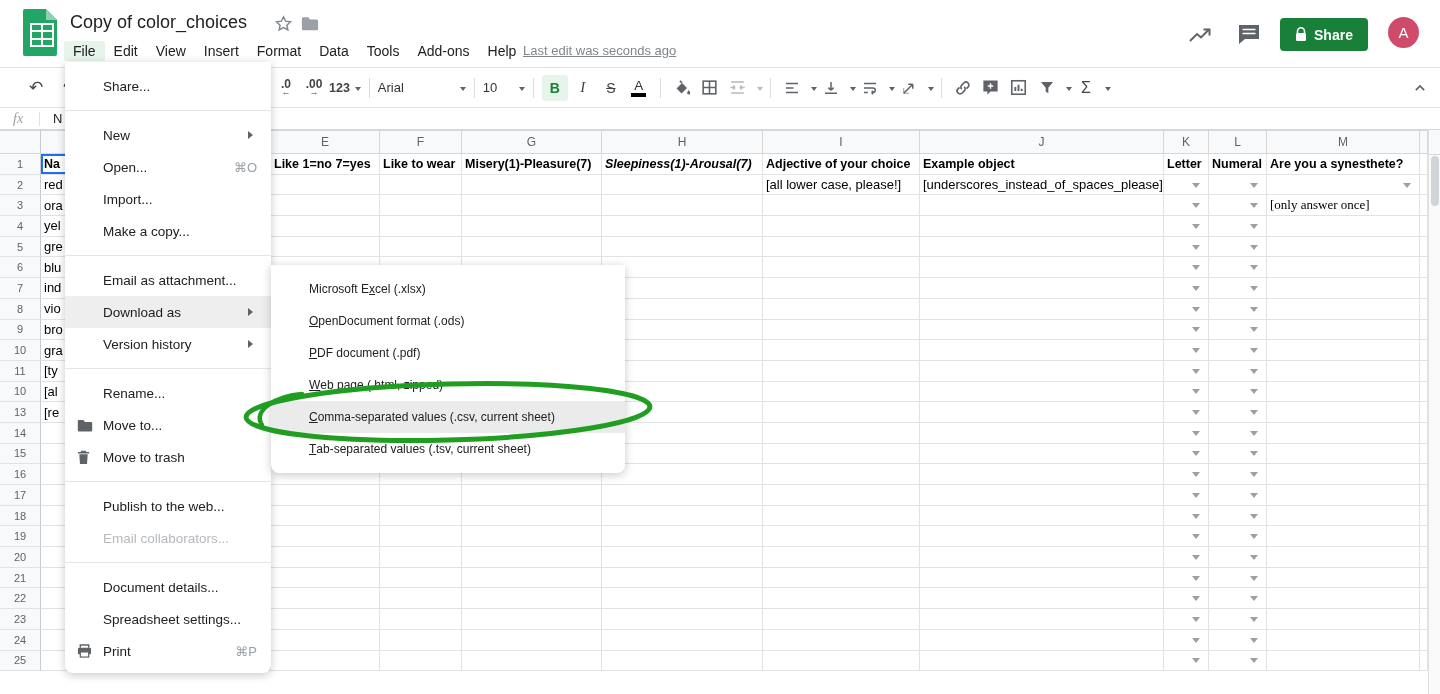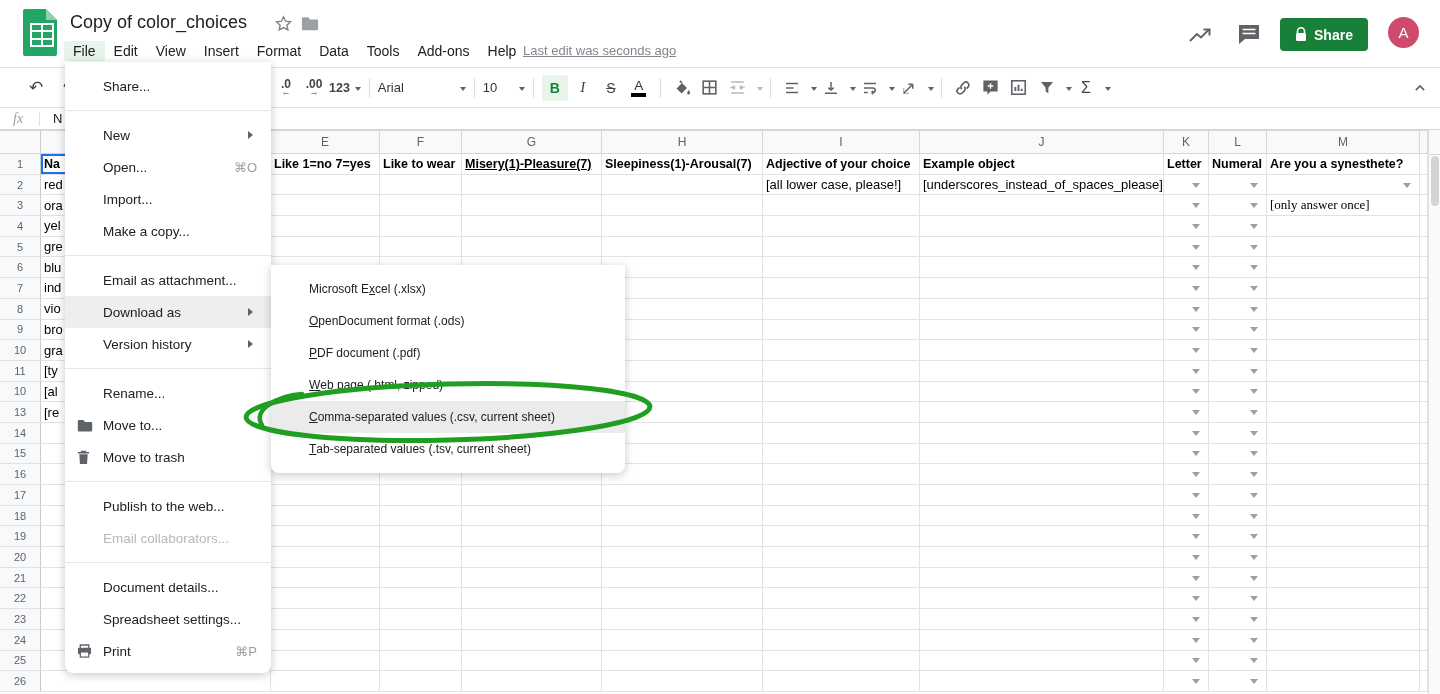--- a/index.html
+++ b/index.html
@@ -306,24 +306,24 @@
         <div class="rhead">1</div>
         <div class="cell hdr sel" style="min-width: 230px; width: 230px;">
           <span>Na</span>
         </div>
         <div class="cell hdr" style="min-width: 109px; width: 109px;">
           <span>Like 1=no 7=yes</span>
         </div>
         <div class="cell hdr" style="min-width: 82px; width: 82px;">
           <span>Like to wear</span>
         </div>
-        <div class="cell hdr" style="min-width: 140px; width: 140px; text-decoration: underline;">
+        <div class="cell hdr" style="min-width: 140px; width: 140px;">
           <span>Misery(1)-Pleasure(7)</span>
         </div>
-        <div class="cell hdr" style="min-width: 161px; width: 161px;">
+        <div class="cell hdr" style="min-width: 161px; width: 161px; font-style: italic;">
           <span>Sleepiness(1)-Arousal(7)</span>
         </div>
         <div class="cell hdr" style="min-width: 157px; width: 157px;">
           <span>Adjective of your choice</span>
         </div>
         <div class="cell hdr" style="min-width: 244px; width: 244px;">
           <span>Example object</span>
         </div>
         <div class="cell hdr" style="min-width: 45px; width: 45px;">
           <span>Letter</span>
@@ -777,38 +777,20 @@
           <span class="dd-arrow"></span>
         </div>
         <div class="cell" style="min-width: 58px; width: 58px;">
           <span class="dd-arrow"></span>
         </div>
         <div class="cell" style="min-width: 153px; width: 153px;"></div>
         <div class="cell" style="min-width: 8px; width: 8px;"></div>
       </div>
       <div class="grow">
         <div class="rhead">25</div>
-        <div class="cell" style="min-width: 230px; width: 230px;"></div>
-        <div class="cell" style="min-width: 109px; width: 109px;"></div>
-        <div class="cell" style="min-width: 82px; width: 82px;"></div>
-        <div class="cell" style="min-width: 140px; width: 140px;"></div>
-        <div class="cell" style="min-width: 161px; width: 161px;"></div>
-        <div class="cell" style="min-width: 157px; width: 157px;"></div>
-        <div class="cell" style="min-width: 244px; width: 244px;"></div>
-        <div class="cell" style="min-width: 45px; width: 45px;">
-          <span class="dd-arrow"></span>
-        </div>
-        <div class="cell" style="min-width: 58px; width: 58px;">
-          <span class="dd-arrow"></span>
-        </div>
-        <div class="cell" style="min-width: 153px; width: 153px;"></div>
-        <div class="cell" style="min-width: 8px; width: 8px;"></div>
-      </div>
-      <div class="grow">
-        <div class="rhead">26</div>
         <div class="cell" style="min-width: 230px; width: 230px;"></div>
         <div class="cell" style="min-width: 109px; width: 109px;"></div>
         <div class="cell" style="min-width: 82px; width: 82px;"></div>
         <div class="cell" style="min-width: 140px; width: 140px;"></div>
         <div class="cell" style="min-width: 161px; width: 161px;"></div>
         <div class="cell" style="min-width: 157px; width: 157px;"></div>
         <div class="cell" style="min-width: 244px; width: 244px;"></div>
         <div class="cell" style="min-width: 45px; width: 45px;">
           <span class="dd-arrow"></span>
         </div>

